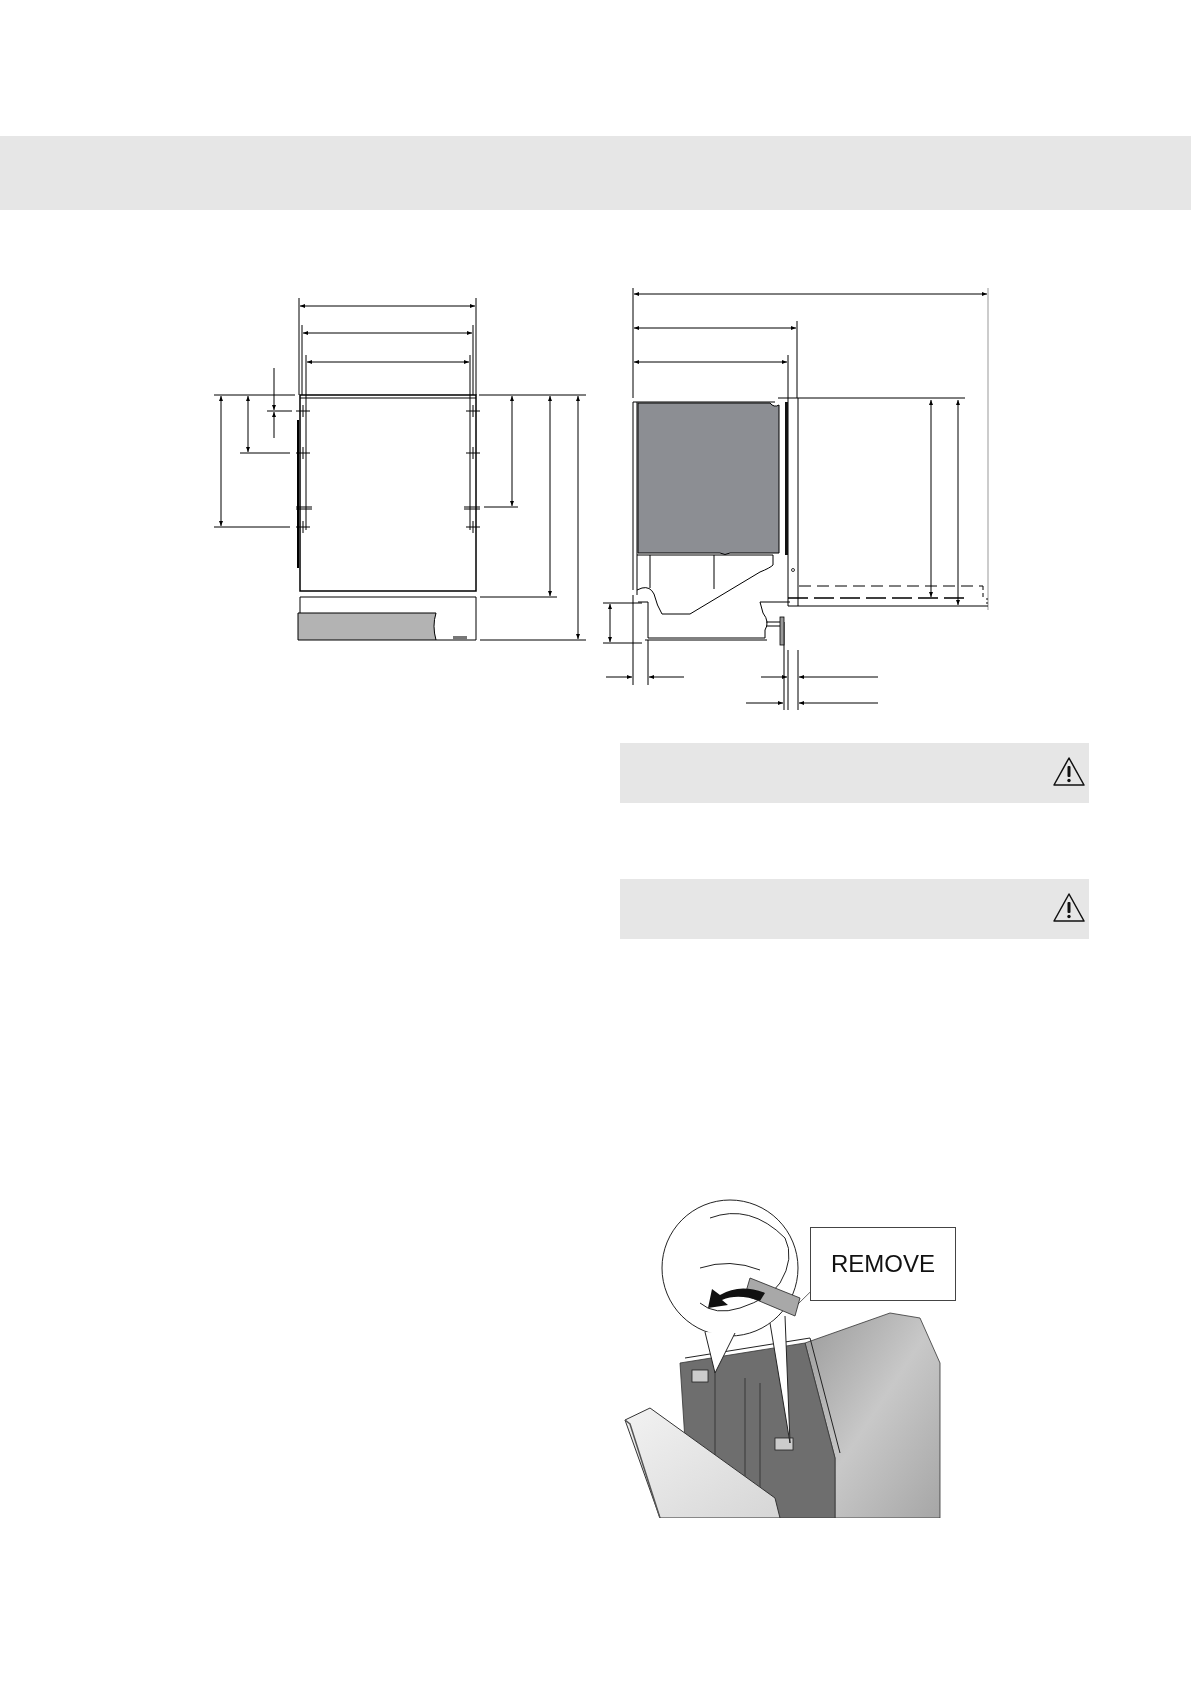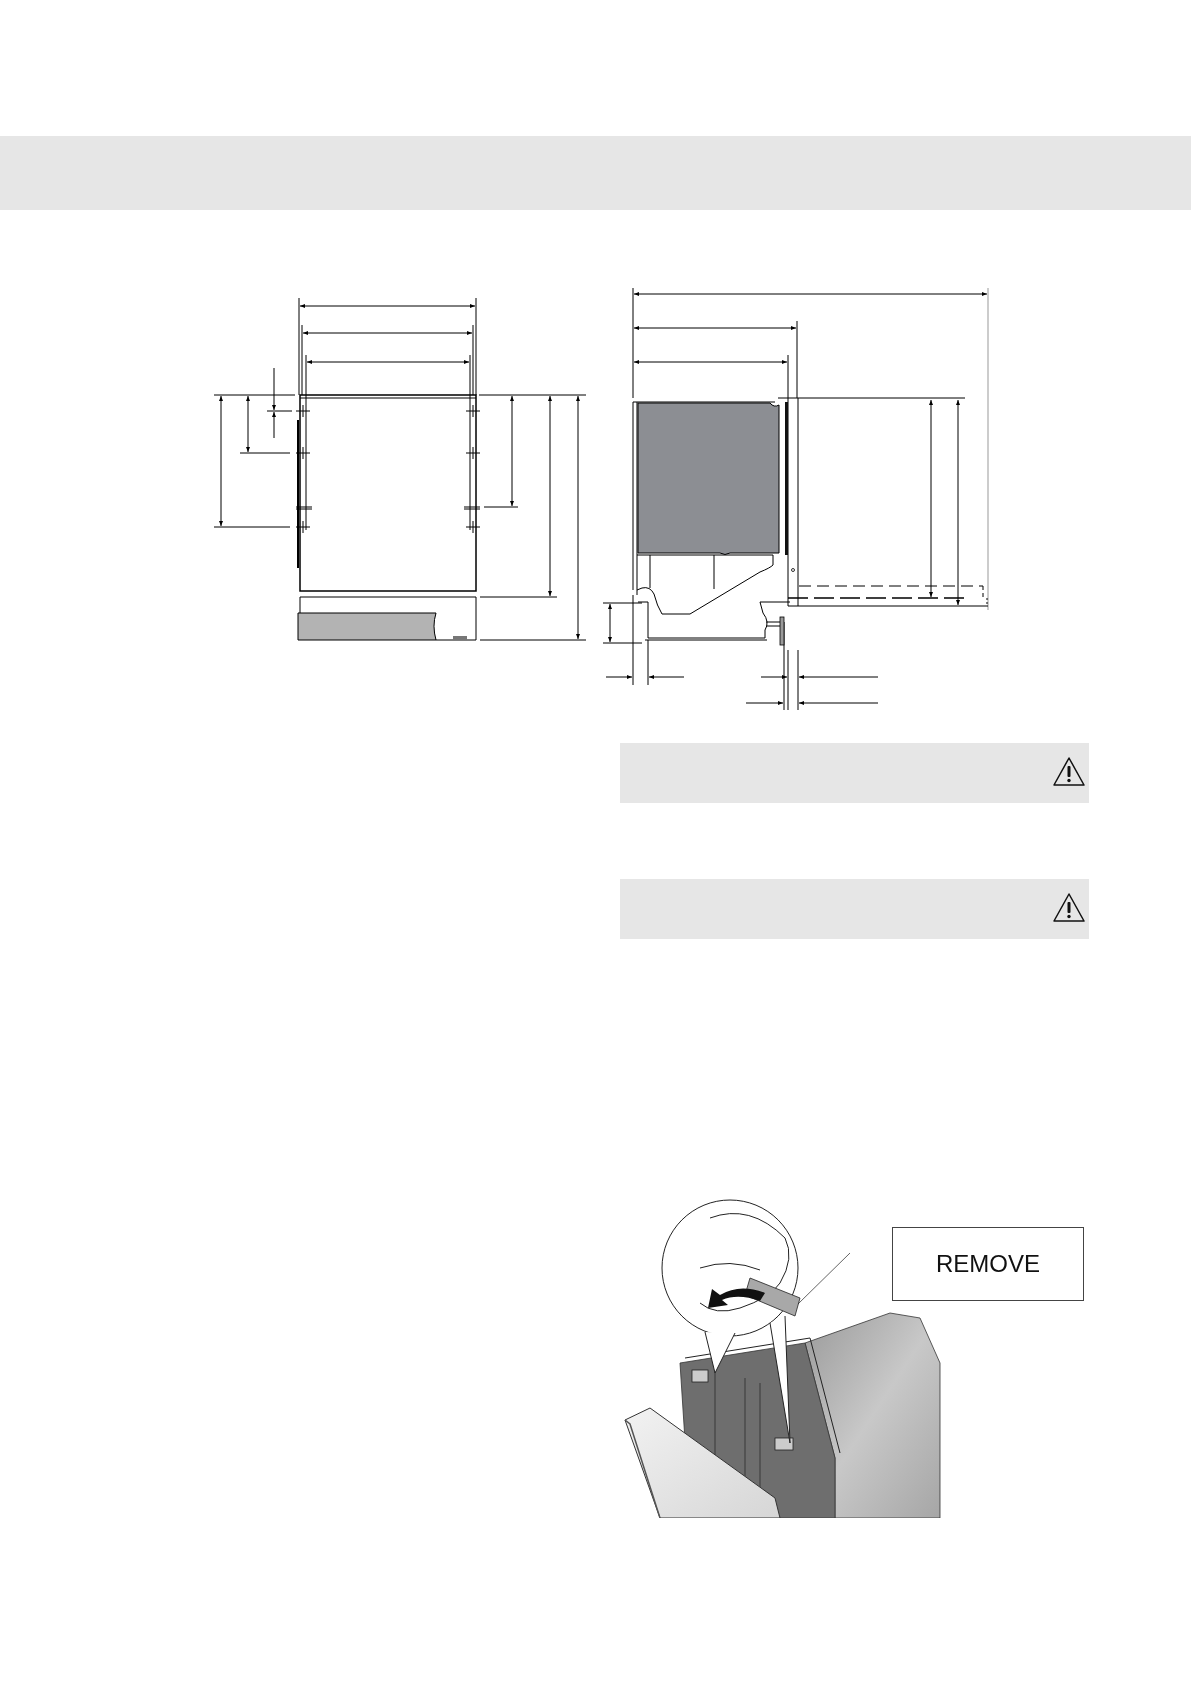--- a/index.html
+++ b/index.html
@@ -14,21 +14,21 @@
     .drawing { position: absolute; }
     .warning-box {
       position: absolute; left: 620px; width: 469px; height: 60px;
       background: #e6e6e6;
     }
     .warning-box .warn-icon {
       position: absolute; right: 2px; top: 12px; width: 36px; height: 34px;
     }
     .illustration { position: absolute; left: 620px; top: 1198px; width: 440px; height: 320px; }
     .callout {
-      position: absolute; left: 892px; top: 1227px; width: 192px; height: 74px;
+      position: absolute; left: 810px; top: 1227px; width: 146px; height: 74px;
       border: 1px solid #444; background: #fff; box-sizing: border-box;
       display: flex; align-items: center; justify-content: center;
       font-family: "Liberation Sans", sans-serif; font-size: 24px; color: #111;
     }
   </style>
 </head>
 <body>
 
 <div class="header-band"></div>
 

